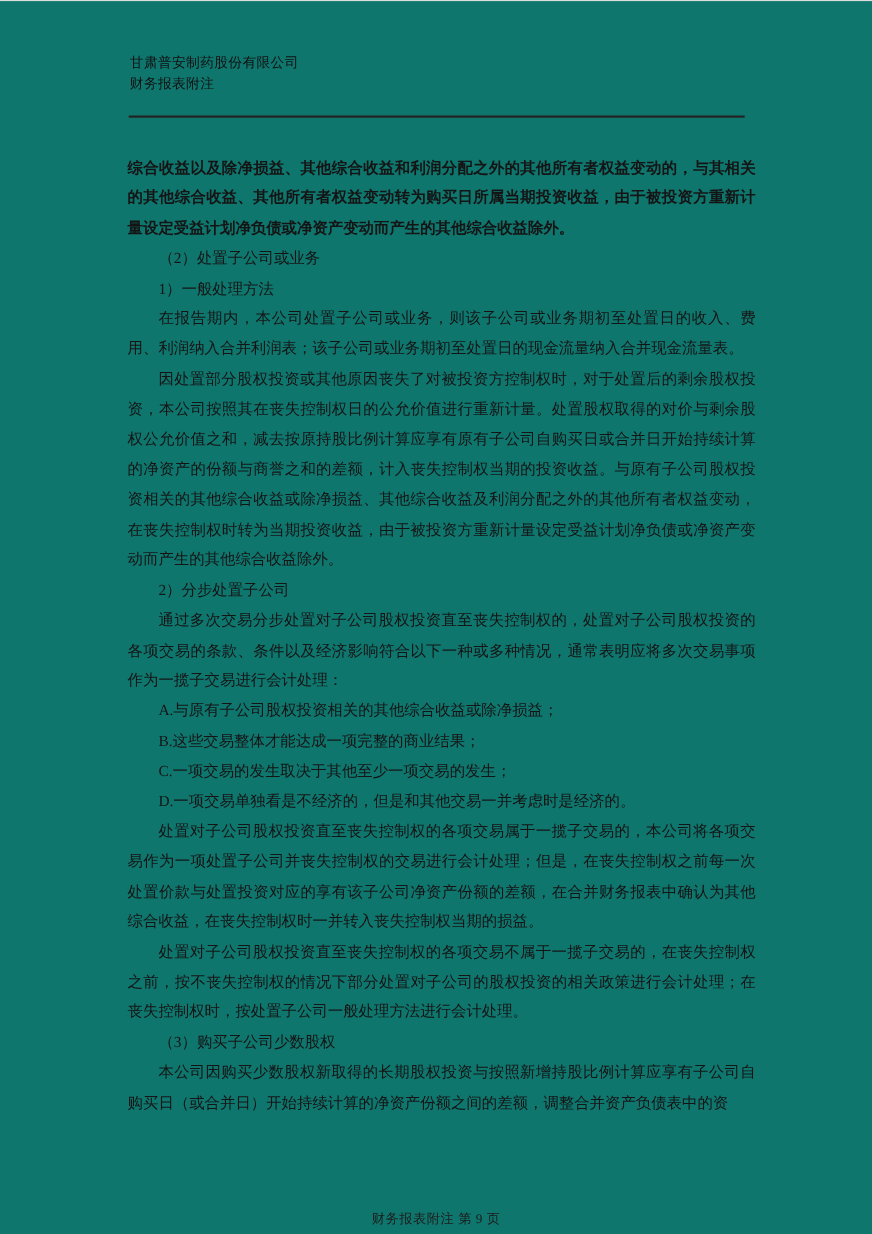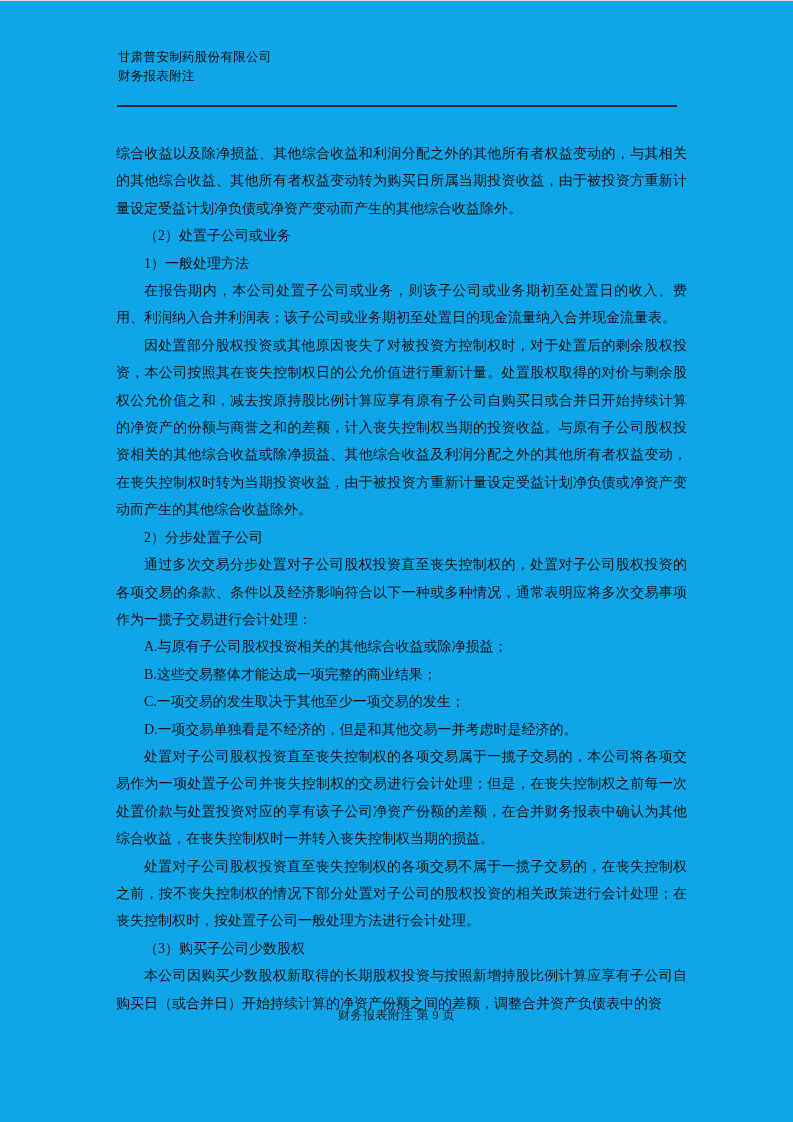--- a/index.html
+++ b/index.html
@@ -4,21 +4,21 @@
 <style>
   html, body { margin: 0; padding: 0; }
   body {
     width: 793px; height: 1122px;
     background: #ffffff;
     position: relative;
     overflow: hidden;
     font-family: "Liberation Serif", "DejaVu Serif", serif;
     color: #161616;
   }
-  .page { position: absolute; inset: 0; background: #0ea5e9; }
+  .page { position: absolute; inset: 0; background: #0f766e; }
   .top-hairline {
     position: absolute; top: 0; left: 0;
     width: 793px; height: 1px; background: #dcdcdc;
   }
   .doc-header {
     position: absolute; left: 118px; top: 48px;
     font-size: 12.5px; line-height: 18.5px;
     color: #101010; letter-spacing: 0.3px;
     white-space: nowrap;
   }
@@ -27,23 +27,23 @@
     width: 560px; height: 2px; background: #232323;
   }
   .doc-body {
     position: absolute; left: 116px; top: 140px;
     width: 571px;
     font-size: 14px; line-height: 27.4px;
     text-align: justify; text-justify: inter-ideograph;
     color: #141414;
   }
   .doc-body p { margin: 0; padding: 0; text-indent: 2em; }
-  .doc-body p.noindent { text-indent: 0; }
+  .doc-body p.noindent { text-indent: 0; font-weight: bold; }
   .doc-footer {
-    position: absolute; left: 0; top: 1007px; width: 793px;
+    position: absolute; left: 0; top: 1100px; width: 793px;
     text-align: center;
     font-size: 12px; line-height: 16px;
     color: #1c1c1c; letter-spacing: 0.5px;
   }
 </style>
 </head>
 <body>
 
 <div class="page">
 

